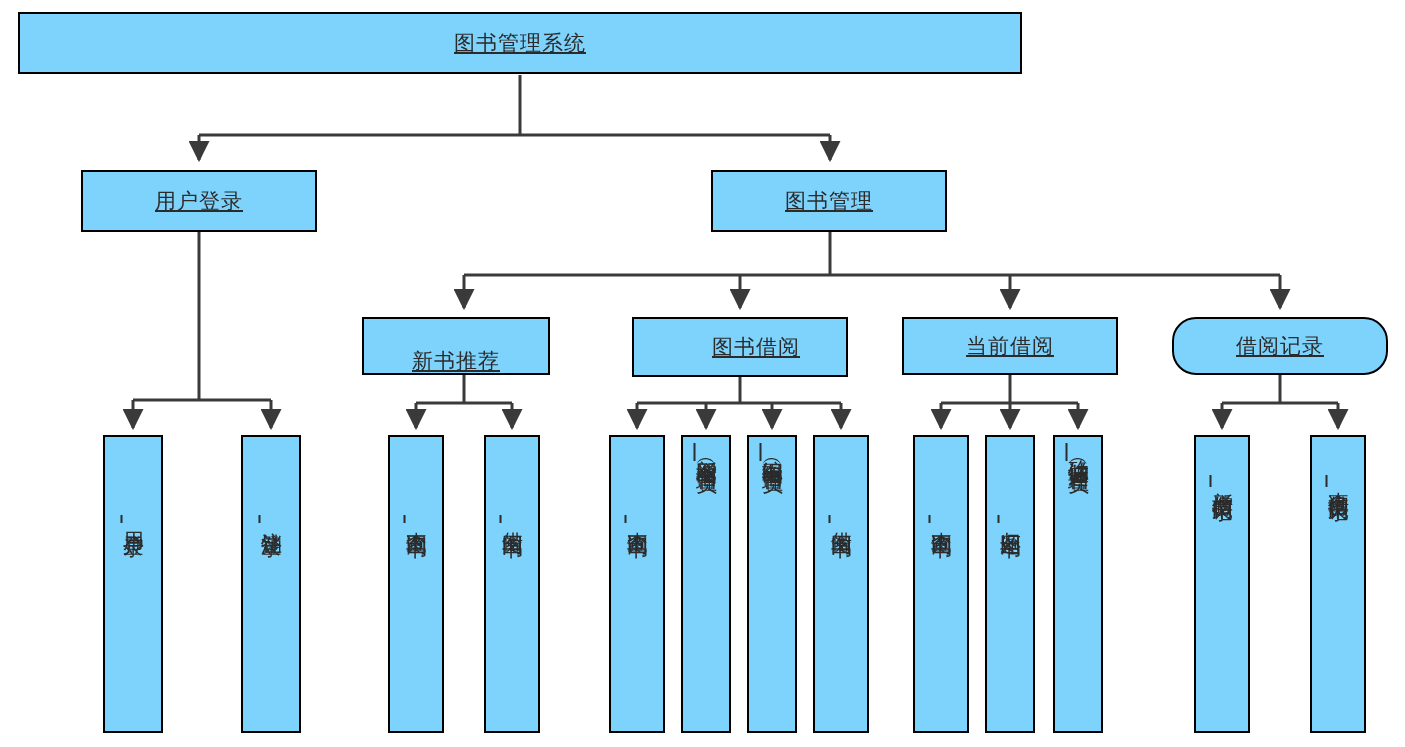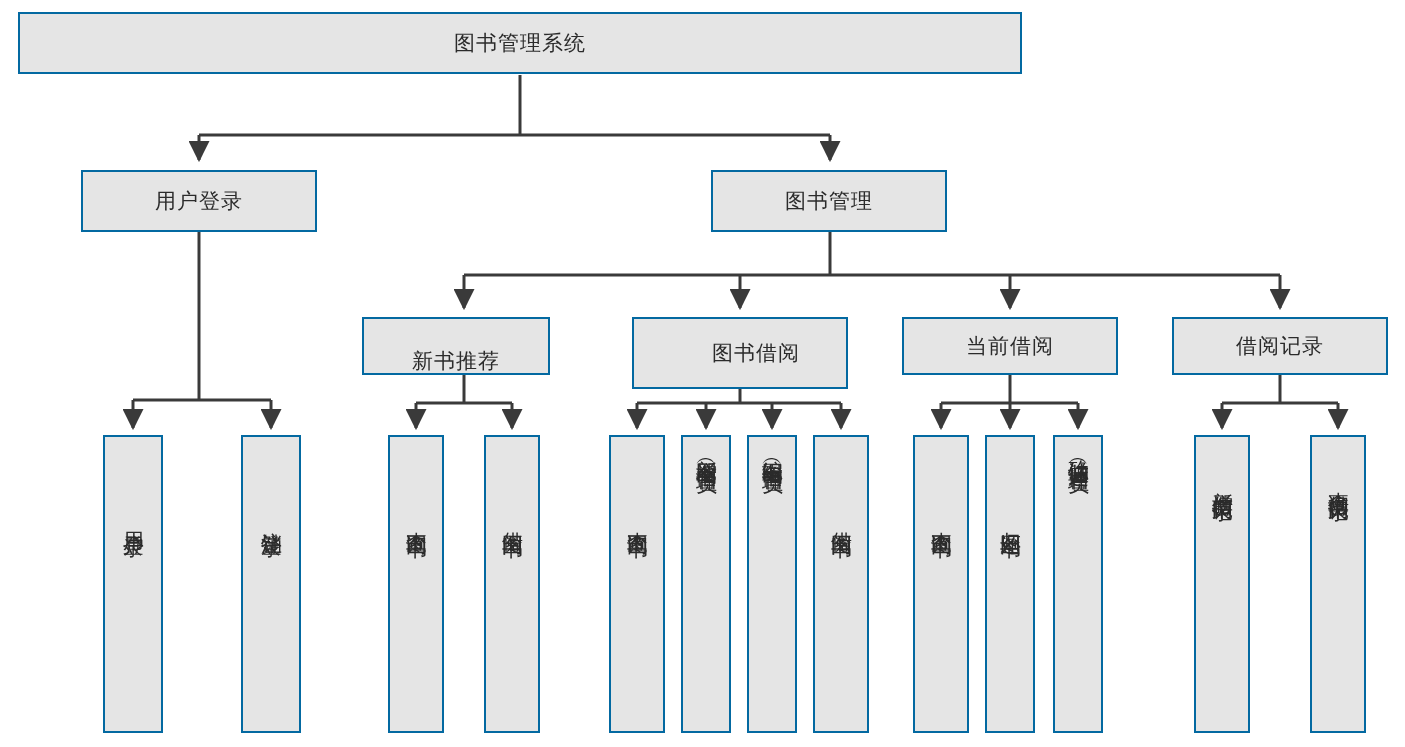--- a/index.html
+++ b/index.html
@@ -21,26 +21,27 @@
     position: absolute;
     left: 0;
     top: 0;
     width: 1405px;
     height: 747px;
     pointer-events: none;
   }
   .node {
     position: absolute;
     box-sizing: border-box;
-    border: 2px solid #0369a1;
-    background: #e5e5e5;
+    border: 2px solid #000000;
+    background: #7dd3fc;
     display: flex;
     align-items: center;
     justify-content: center;
     color: #2b2b2b;
+    text-decoration: underline;
   }
   .node-label {
     font-size: 21px;
     line-height: 1.15;
     letter-spacing: 1px;
     white-space: nowrap;
     color: #2b2b2b;
   }
   .node.vertical {
     align-items: flex-start;
@@ -127,29 +128,29 @@
   </div>
 
   <div class="node" style="left:711px; top:170px; width:236px; height:62px;justify-content:center;">
     <span class="node-label">图书管理</span>
   </div>
 
   <div class="node" style="left:362px; top:317px; width:188px; height:58px;align-items:flex-end;">
     <span class="node-label">新书推荐</span>
   </div>
 
-  <div class="node" style="left:632px; top:317px; width:216px; height:72px;padding-left:32px;">
+  <div class="node" style="left:632px; top:317px; width:216px; height:60px;padding-left:32px;">
     <span class="node-label">图书借阅</span>
   </div>
 
   <div class="node" style="left:902px; top:317px; width:216px; height:58px;">
     <span class="node-label">当前借阅</span>
   </div>
 
-  <div class="node" style="left:1172px; top:317px; width:216px; height:58px;">
+  <div class="node" style="left:1172px; top:317px; width:216px; height:58px;border-radius:24px;">
     <span class="node-label">借阅记录</span>
   </div>
 
   <div class="node vertical" style="left:103px; top:435px; width:60px; height:298px;">
     <span class="node-label" style="margin-top:78px;">用户登录</span>
   </div>
   <div class="node vertical" style="left:241px; top:435px; width:60px; height:298px;">
     <span class="node-label" style="margin-top:78px;">注销登录</span>
   </div>
 

